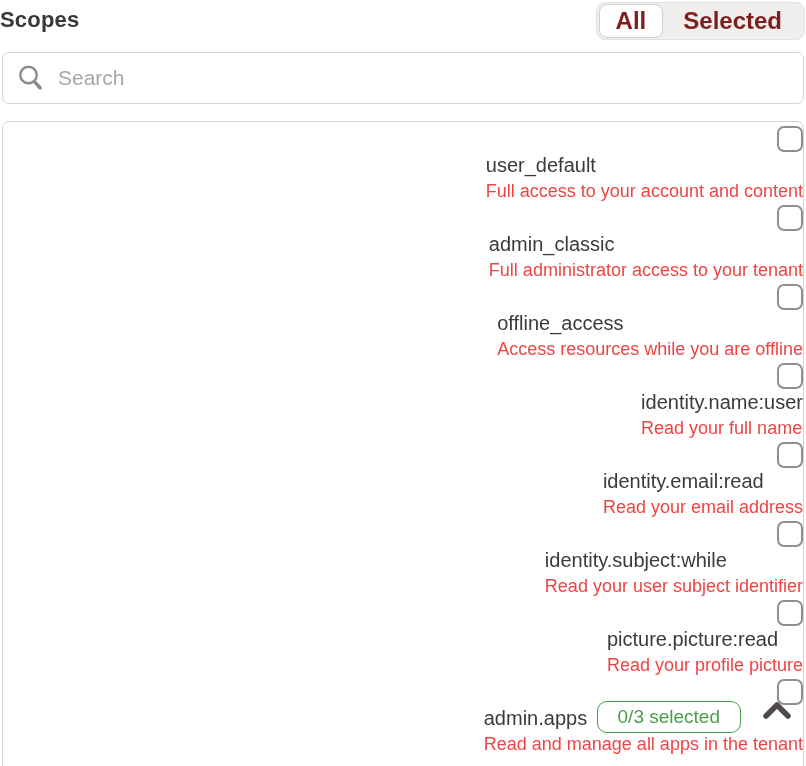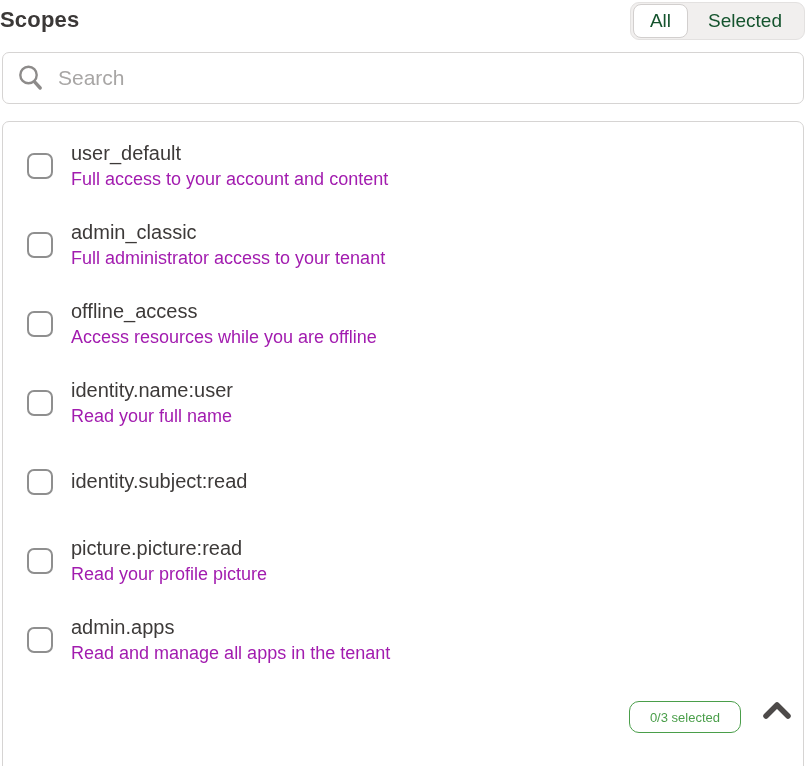--- a/index.html
+++ b/index.html
@@ -29,23 +29,23 @@
     top: 2px; right: 1px;
     display: flex;
     align-items: center;
     background: #f1efee;
     border: 1px solid #e3e1e0;
     border-radius: 9px;
     padding: 2px;
     height: 38px;
   }
   .segment {
-    font-size: 19px;
-    font-weight: 400;
-    color: #14532d;
+    font-size: 24px;
+    font-weight: 700;
+    color: #7f1d1d;
     padding: 4px 16px;
     border-radius: 8px;
     border: 1px solid transparent;
     background: transparent;
     cursor: pointer;
     font-family: inherit;
     line-height: 24px;
   }
   .segment.active {
     background: #ffffff;
@@ -86,57 +86,58 @@
     width: 802px;
     height: 700px; 
     border: 1px solid #d6d4d3;
     border-radius: 7px;
     background: #fff;
     padding-top: 4px;
   }
   .scope-item {
     height: 79px;
     display: flex;
-    align-items: center;
+    align-items: flex-end;
     padding-left: 24px;
+    flex-direction: column;
   }
   .checkbox {
     width: 26px; height: 26px;
     border: 2px solid #8f8f8f;
     border-radius: 7px;
     background: #ffffff;
     flex: 0 0 auto;
     cursor: pointer;
   }
   .scope-text { margin-left: 18px; }
   .scope-name {
     font-size: 20px;
     line-height: 27px;
     color: #3d3a39;
   }
   .scope-desc {
     font-size: 18px;
     line-height: 25px;
-    color: #a21caf;
+    color: #ef4444;
   }
 
   
   .selection-badge {
     position: absolute;
     right: 65px;
     top: 701px;
     height: 32px;
     padding: 0 20px;
     display: flex;
     align-items: center;
     border: 1px solid #4a9e4a;
     border-radius: 10px;
     background: #ffffff;
     color: #4a9e4a;
-    font-size: 13px;
+    font-size: 19px;
     white-space: nowrap;
   }
   .scroll-top {
     position: absolute;
     right: 10px;
     top: 696px;
     width: 34px; height: 30px;
     background: transparent;
     border: none;
     cursor: pointer;
@@ -192,25 +193,33 @@
     </div>
 
     <div class="scope-item">
       <span class="checkbox"></span>
       <div class="scope-text">
         <div class="scope-name">identity.name:user</div>
         <div class="scope-desc">Read your full name</div>
       </div>
     </div>
 
-
-    <div class="scope-item">
-      <span class="checkbox"></span>
-      <div class="scope-text">
-        <div class="scope-name">identity.subject:read</div>
+    <div class="scope-item">
+      <span class="checkbox"></span>
+      <div class="scope-text">
+        <div class="scope-name">identity.email:read</div>
+        <div class="scope-desc">Read your email address</div>
+      </div>
+    </div>
+
+    <div class="scope-item">
+      <span class="checkbox"></span>
+      <div class="scope-text">
+        <div class="scope-name">identity.subject:while</div>
+        <div class="scope-desc">Read your user subject identifier</div>
       </div>
     </div>
 
     <div class="scope-item">
       <span class="checkbox"></span>
       <div class="scope-text">
         <div class="scope-name">picture.picture:read</div>
         <div class="scope-desc">Read your profile picture</div>
       </div>
     </div>

